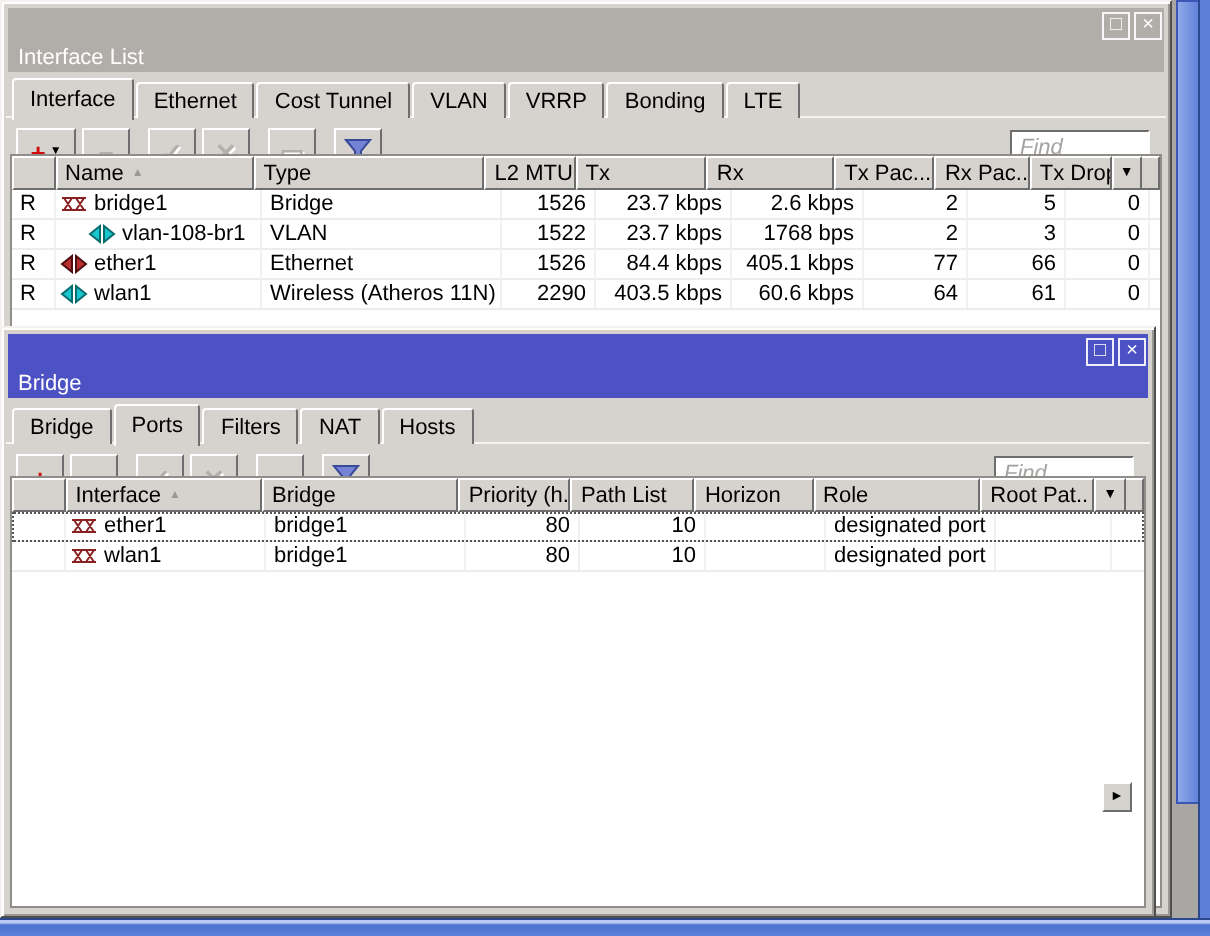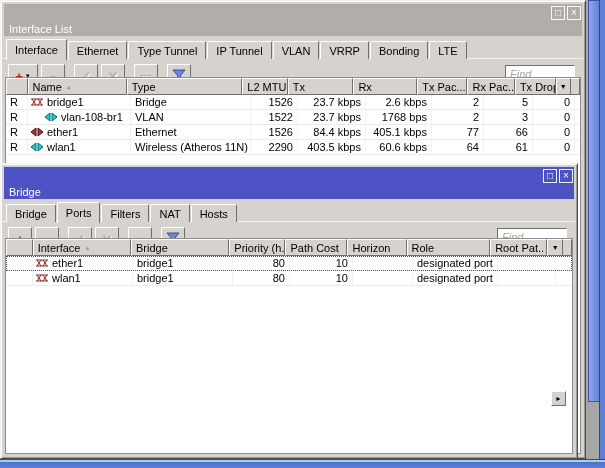--- a/index.html
+++ b/index.html
@@ -87,22 +87,21 @@
       <span>Interface List</span>
       <span class="win-btns">
         <span class="win-btn">□</span>
         <span class="win-btn">×</span>
       </span>
     </div>
 
     <div class="tabstrip">
       <div class="tab active">Interface</div>
       <div class="tab">Ethernet</div>
-      <div class="tab">Type Tunnel</div>
-      <div class="tab">IP Tunnel</div>
+      <div class="tab">Cost Tunnel</div>
       <div class="tab">VLAN</div>
       <div class="tab">VRRP</div>
       <div class="tab">Bonding</div>
       <div class="tab">LTE</div>
     </div>
 
     <div class="toolbar">
       <div class="tbtn wide">
         <span class="glyph glyph-add">+</span>
         <span class="dd-arrow">▼</span>
@@ -255,21 +254,21 @@
       </div>
       <input class="find-box" placeholder="Find" style="">
     </div>
 
     <div class="grid" style="top:74px;">
       <div class="hrow">
         <div class="hcell b0"></div>
         <div class="hcell b1"><span>Interface</span><span class="sort">▲</span></div>
         <div class="hcell b2">Bridge</div>
         <div class="hcell b3">Priority (h...</div>
-        <div class="hcell b4">Path Cost</div>
+        <div class="hcell b4">Path List</div>
         <div class="hcell b5">Horizon</div>
         <div class="hcell b6">Role</div>
         <div class="hcell b7">Root Pat..</div>
         <div class="hcell hbtn">▼</div>
         <div class="hcell hfill"></div>
       </div>
 
       <div class="row focused">
         <div class="cell b0"></div>
         <div class="cell b1 name">

